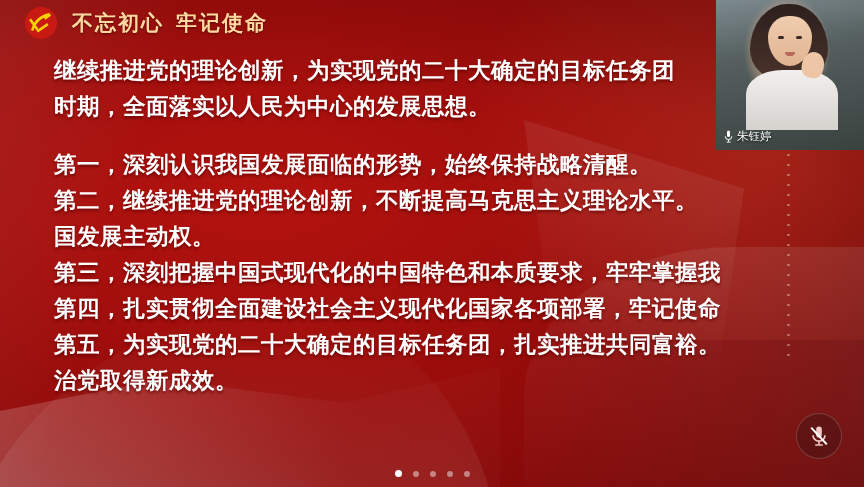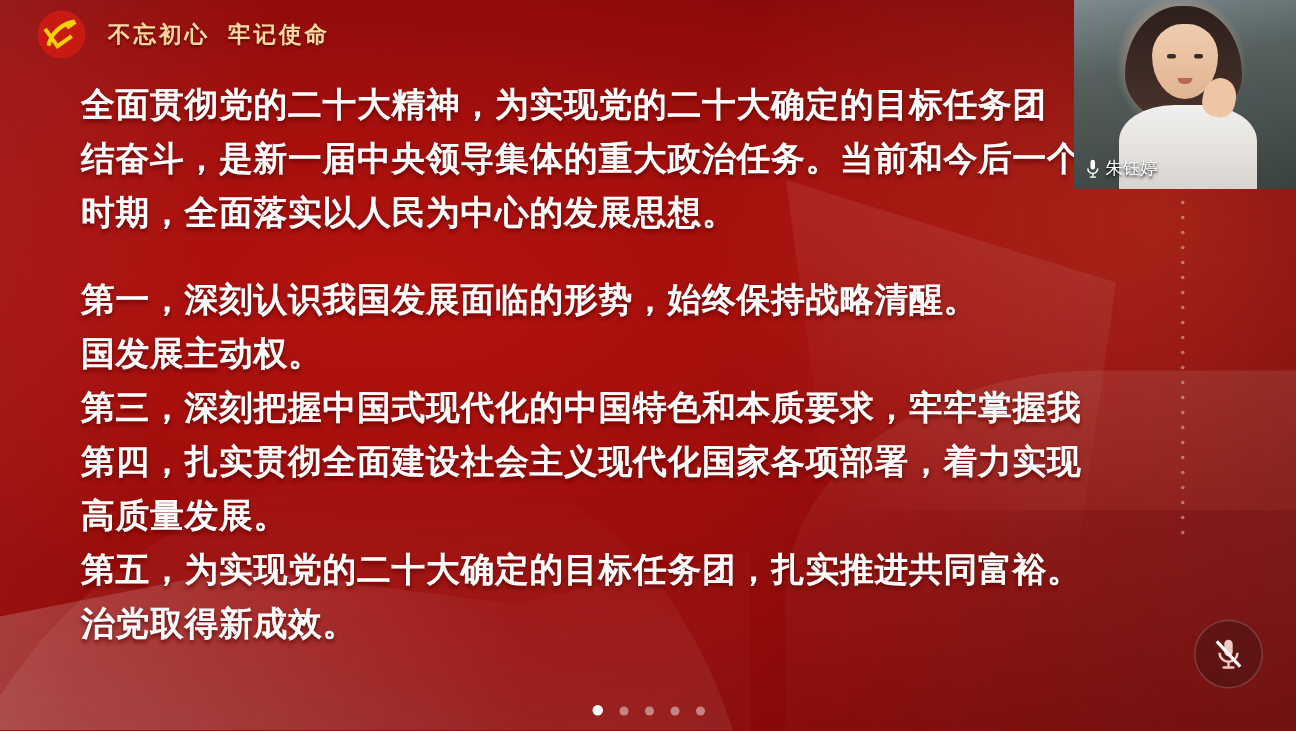--- a/index.html
+++ b/index.html
@@ -77,21 +77,21 @@
     padding-left: 24px;
     gap: 14px;
   }
   .emblem {
     width: 34px; height: 34px;
     position: relative;
   }
   .emblem svg { display: block; }
   .header-title {
     color: #ffd9a0;
-    font-size: 15px;
+    font-size: 21px;
     font-weight: bold;
     letter-spacing: 2px;
     text-shadow: 0 1px 2px rgba(80,0,0,0.8);
     white-space: nowrap;
   }
   .header-title .gap { display: inline-block; width: 12px; }
 
   
   .body-text {
     position: absolute;
@@ -105,21 +105,21 @@
     letter-spacing: 0.5px;
   }
   .para { margin: 0; }
   .spacer { height: 22px; }
   .line { white-space: nowrap; }
 
   
   .pip {
     position: absolute;
     right: 0; top: 0;
-    width: 148px; height: 126px;
+    width: 148px; height: 150px;
     background: #2b2f33;
     overflow: hidden;
   }
   .pip-video {
     position: absolute; inset: 0;
     background:
       radial-gradient(ellipse at 48% 34%, #e8c4a8 0%, #d8a98a 18%, rgba(0,0,0,0) 40%),
       linear-gradient(170deg, #7d8a8f 0%, #55605f 35%, #39423f 100%);
   }
   .pip-hair {
@@ -222,31 +222,30 @@
         </g>
       </svg>
     </div>
     <div class="header-title">
       <span>不忘初心</span><span class="gap"></span><span>牢记使命</span>
     </div>
   </div>
 
   <div class="body-text">
     <div class="para">
-      <div class="line">全面贯彻党的二十大精神，为实现党的二十大确定的目标任务团</div>
-      <div class="line">结奋斗，是新一届中央领导集体的重大政治任务。当前和今后一个</div>
+      <div class="line">继续推进党的理论创新，为实现党的二十大确定的目标任务团</div>
       <div class="line">时期，全面落实以人民为中心的发展思想。</div>
     </div>
     <div class="spacer"></div>
     <div class="para">
       <div class="line">第一，深刻认识我国发展面临的形势，始终保持战略清醒。</div>
+      <div class="line">第二，继续推进党的理论创新，不断提高马克思主义理论水平。</div>
       <div class="line">国发展主动权。</div>
       <div class="line">第三，深刻把握中国式现代化的中国特色和本质要求，牢牢掌握我</div>
-      <div class="line">第四，扎实贯彻全面建设社会主义现代化国家各项部署，着力实现</div>
-      <div class="line">高质量发展。</div>
+      <div class="line">第四，扎实贯彻全面建设社会主义现代化国家各项部署，牢记使命</div>
       <div class="line">第五，为实现党的二十大确定的目标任务团，扎实推进共同富裕。</div>
       <div class="line">治党取得新成效。</div>
     </div>
   </div>
 
   <div class="pip">
     <div class="pip-video">
       <div class="pip-hair"></div>
       <div class="pip-face"></div>
       <div class="pip-eye l"></div>

